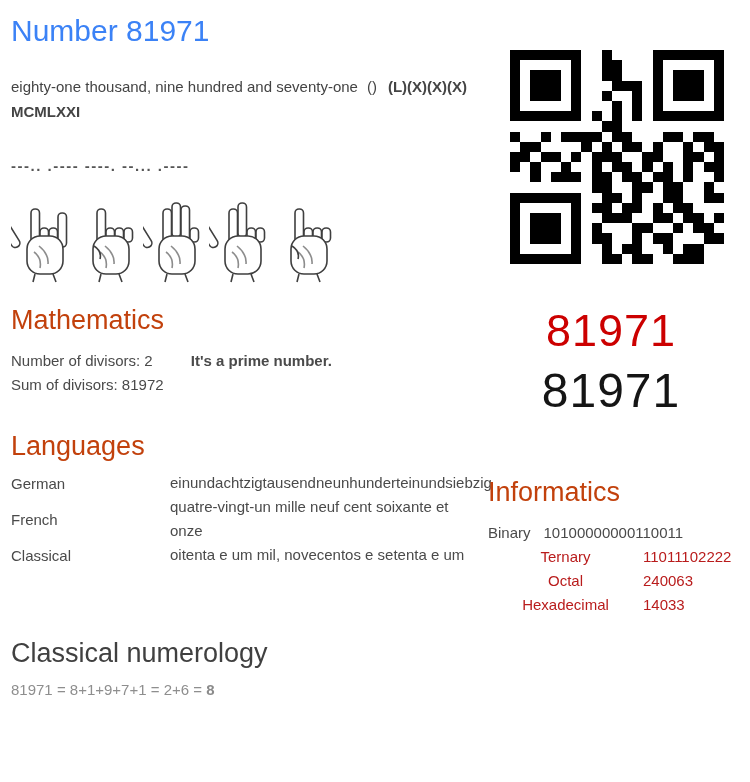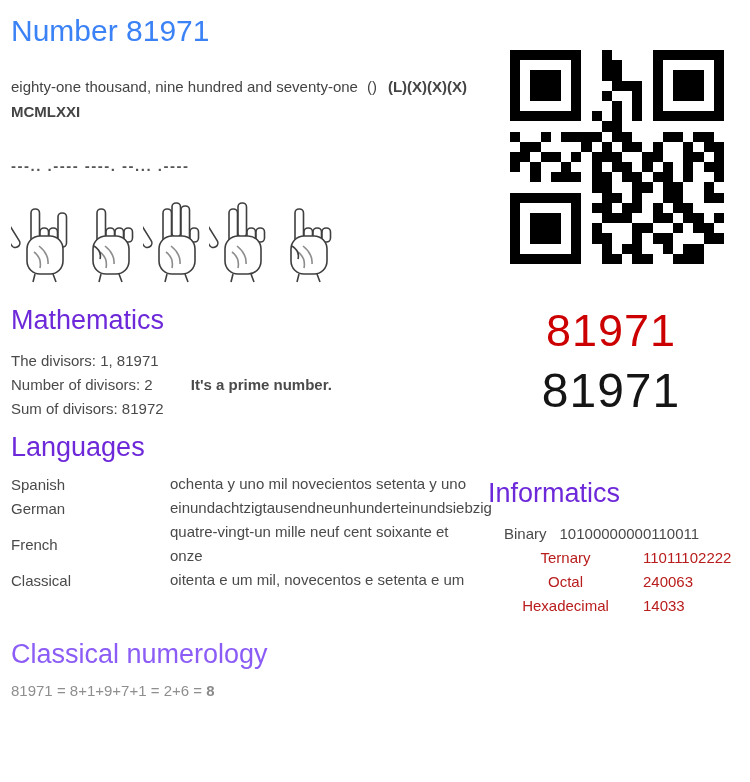--- a/index.html
+++ b/index.html
@@ -5,21 +5,21 @@
   html,body{margin:0;padding:0;background:#fff;}
   .page{
     width:750px;height:782px;background:#ffffff;position:relative;overflow:hidden;
     font-family:"Liberation Sans", sans-serif;color:#4a4a4a;
   }
   .row{display:flex;}
   .col-left{width:488px;padding-left:11px;box-sizing:border-box;flex:none;}
   .col-right{flex:1;}
 
   h1{margin:14px 0 0;font-size:30px;line-height:34px;font-weight:400;color:#3b82f6;}
-  h2{margin:0;font-size:27px;line-height:32px;font-weight:400;color:#6d28d9;}
+  h2{margin:0;font-size:27px;line-height:32px;font-weight:400;color:#c2410c;}
 
   .desc{margin:26px 0 0;width:463px;font-size:15px;line-height:25px;color:#444;}
   .desc .parens{margin-left:9px;}
   .desc .roman{margin-left:11px;font-weight:700;color:#444;}
 
   .morse{margin-top:33px;font-size:15px;font-weight:700;color:#555;letter-spacing:1.5px;}
 
   .hands{margin-top:22px;display:flex;align-items:flex-end;}
   .hand{margin-right:2px;}
 
@@ -33,27 +33,27 @@
   .num-red{font-size:45px;line-height:54px;letter-spacing:1px;}
   .num-black{font-size:48px;line-height:58px;color:#151515;letter-spacing:1px;margin-top:4px;}
 
   .bottom{margin-top:10px;}
   .lang-rows{margin-top:9px;}
   .lang-row{display:flex;font-size:15px;color:#4a4a4a;}
   .lang-label{width:159px;display:flex;align-items:center;}
   .lang-value{width:302px;line-height:24px;}
 
   .informatics{padding-top:46px;}
-  .info-binary{margin-top:13px;font-size:15px;line-height:24px;color:#4a4a4a;margin-left:16px;}
+  .info-binary{margin-top:13px;font-size:15px;line-height:24px;color:#4a4a4a;}
   .info-binary .blabel{margin-right:13px;}
   .info-row{display:flex;font-size:15px;line-height:24px;color:#b91c1c;text-align:center;}
   .info-label{width:155px;flex:none;}
 
   .numerology{margin-top:20px;padding-left:11px;}
-  .numerology h2{color:#8b5cf6;}
+  .numerology h2{color:#404040;}
   .formula{margin-top:10px;font-size:15px;line-height:22px;color:#8e8e8e;}
   .formula b{color:#8a8a8a;}
 </style>
 </head>
 <body>
 
 <div class="page">
 
   <div class="row top">
     <div class="col-left">
@@ -362,39 +362,34 @@
             <rect x="18" y="20" width="1" height="1" fill="#000000"></rect>
           </svg>
       </div>
     </div>
   </div>
 
   <div class="row mid">
     <div class="col-left">
       <h2>Mathematics</h2>
       <div class="math-lines">
-        <div><span>The divisors: 1, 81971</span></div>
         <div><span>Number of divisors: 2</span><span class="prime-note">It's a prime number.</span></div>
         <div><span></span><span>Sum of divisors: 81972</span></div>
       </div>
     </div>
     <div class="col-right numbers">
       <div class="num-red" id="num-red" style="color: rgb(204, 0, 0);">81971</div>
       <div class="num-black">81971</div>
     </div>
   </div>
 
   <div class="row bottom">
     <div class="col-left">
       <h2>Languages</h2>
       <div class="lang-rows" id="lang-rows">
-          <div class="lang-row">
-            <span class="lang-label">Spanish</span>
-            <span class="lang-value">ochenta y uno mil novecientos setenta y uno</span>
-          </div>
           <div class="lang-row">
             <span class="lang-label">German</span>
             <span class="lang-value">einundachtzigtausendneunhunderteinundsiebzig</span>
           </div>
           <div class="lang-row">
             <span class="lang-label">French</span>
             <span class="lang-value">quatre-vingt-un mille neuf cent soixante et onze</span>
           </div>
           <div class="lang-row">
             <span class="lang-label">Classical</span>

